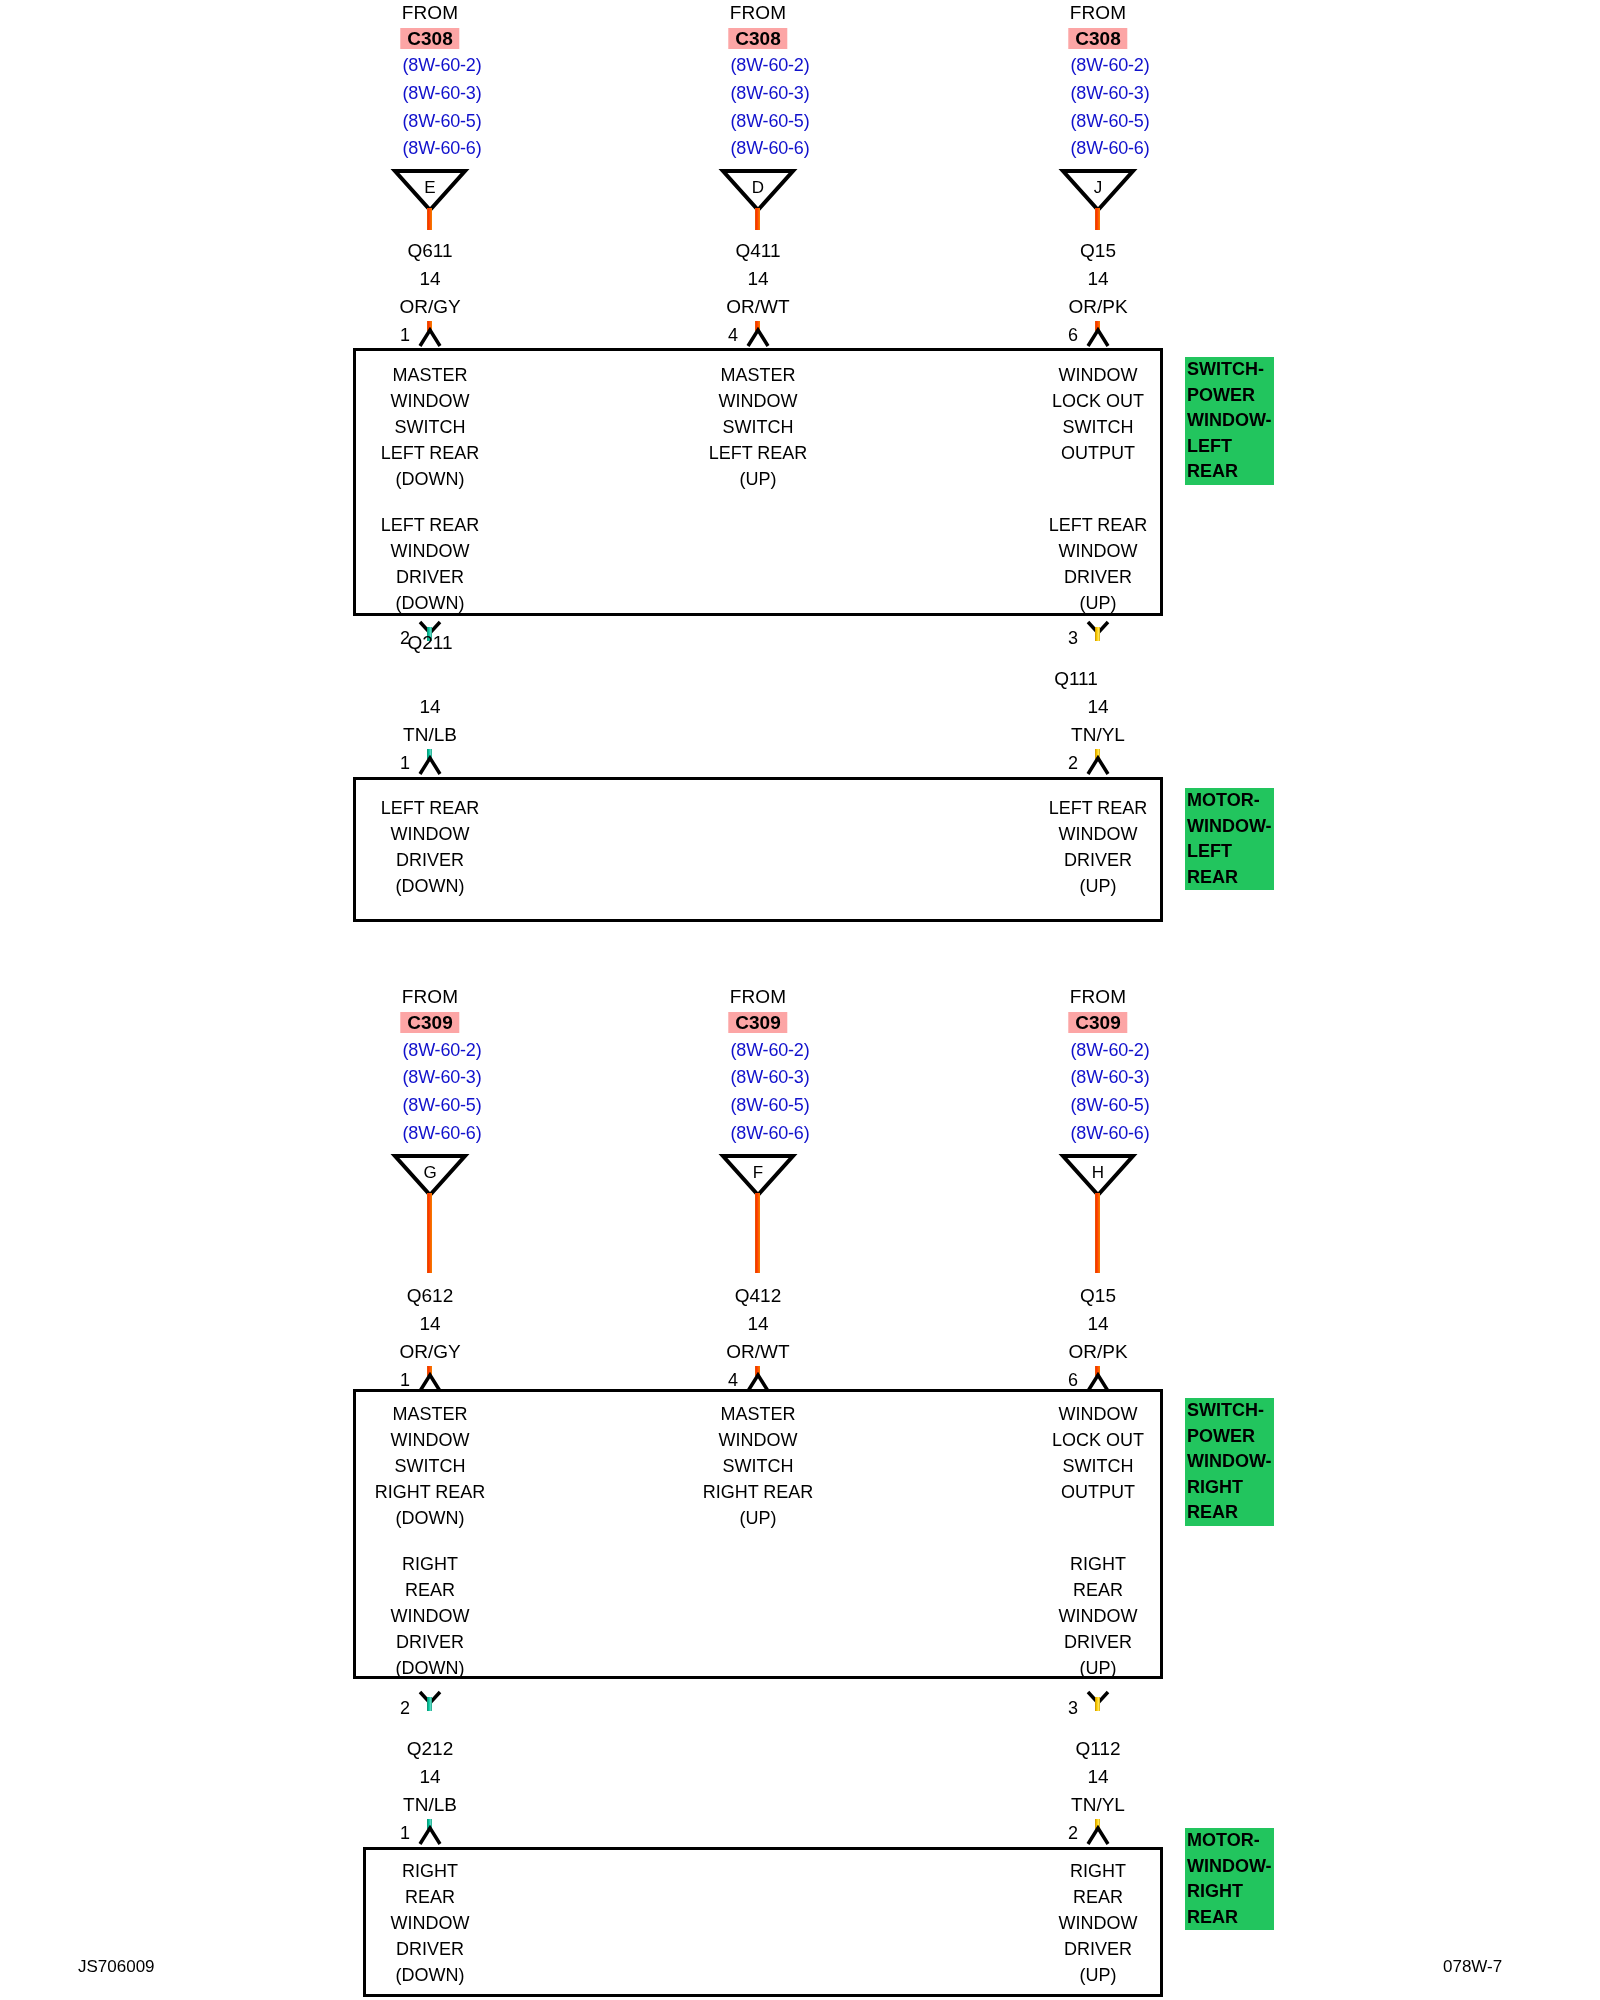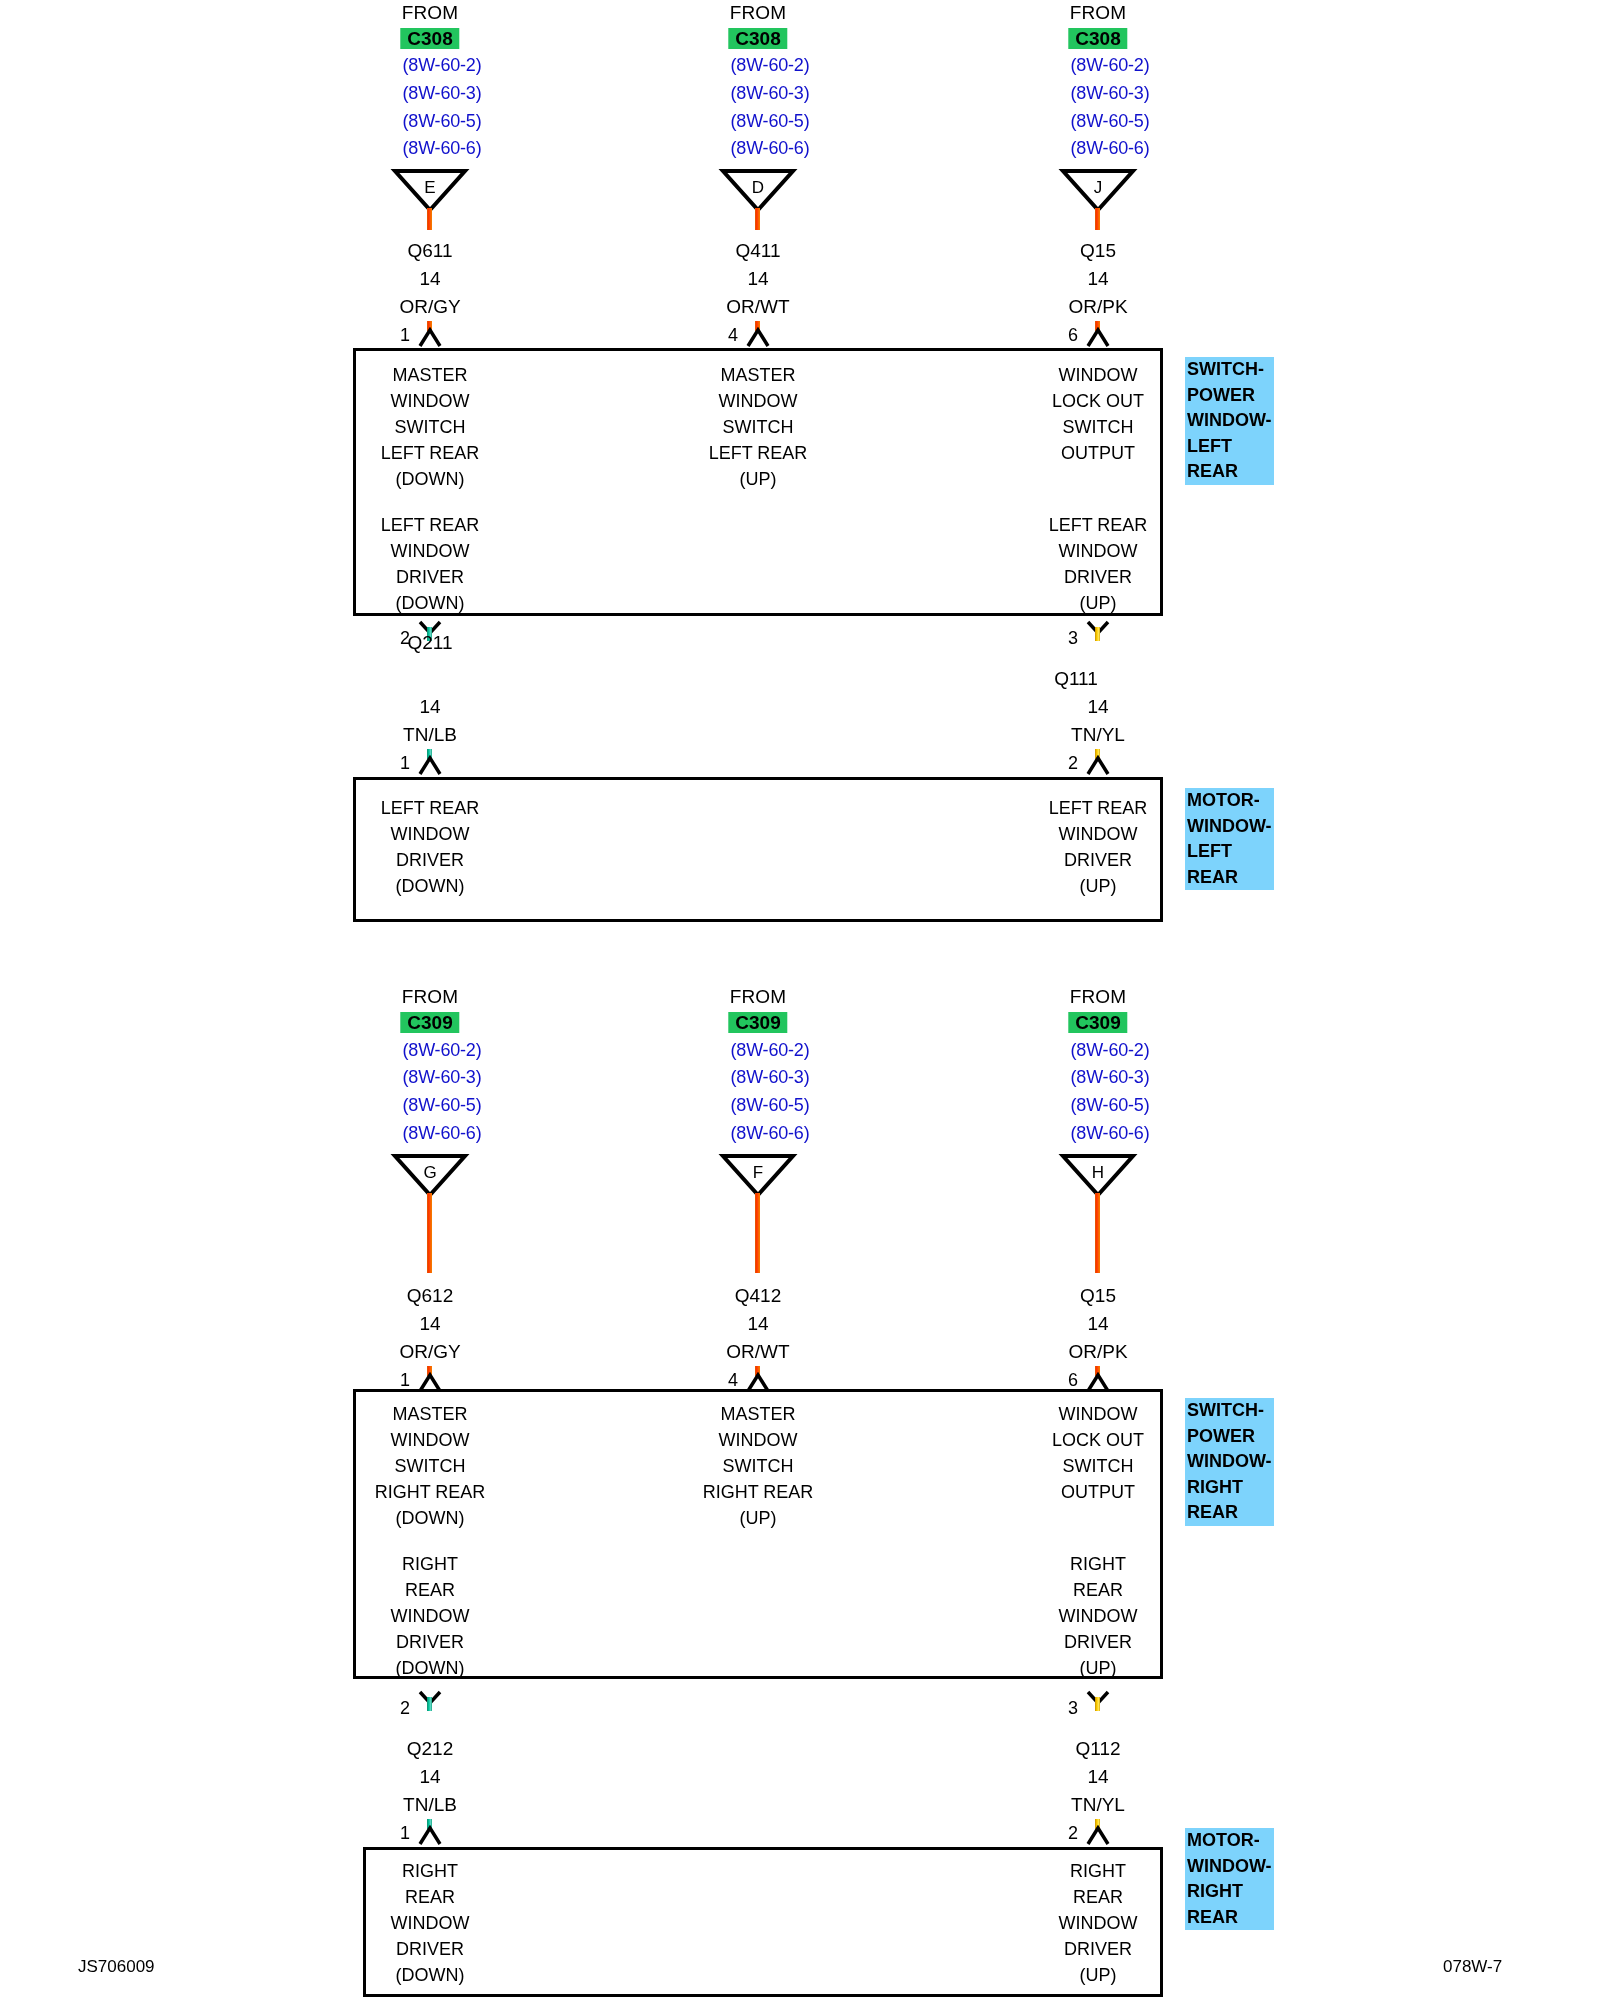--- a/index.html
+++ b/index.html
@@ -13,28 +13,28 @@
     position:relative;
     width:1600px;
     height:2000px;
     background:#fff;
     overflow:hidden;
   }
   .abs{position:absolute;}
   .ctr{text-align:center;transform:translateX(-50%);white-space:nowrap;}
 
   .t-from{font-size:19px;letter-spacing:.2px;}
-  .t-conn{font-size:19px;font-weight:bold;color:#000;background:#22c55e;padding:0 7px;}
+  .t-conn{font-size:19px;font-weight:bold;color:#000;background:#fca5a5;padding:0 7px;}
   .t-ref{font-size:18px;color:#1111cc;letter-spacing:-.2px;margin-left:12px;}
   .t-wire{font-size:19px;}
   .t-pinnum{font-size:18px;}
   .t-boxtxt{font-size:18px;line-height:26px;}
   .t-green{
     font-size:18px;font-weight:bold;line-height:25.5px;
-    background:#7dd3fc;display:inline-block;padding:0 2px;
+    background:#22c55e;display:inline-block;padding:0 2px;
   }
   .t-foot{font-size:17px;}
 
   
   .cbox{
     position:absolute;
     border:3.5px solid #000;
     background:#fff;
     box-sizing:border-box;
   }

